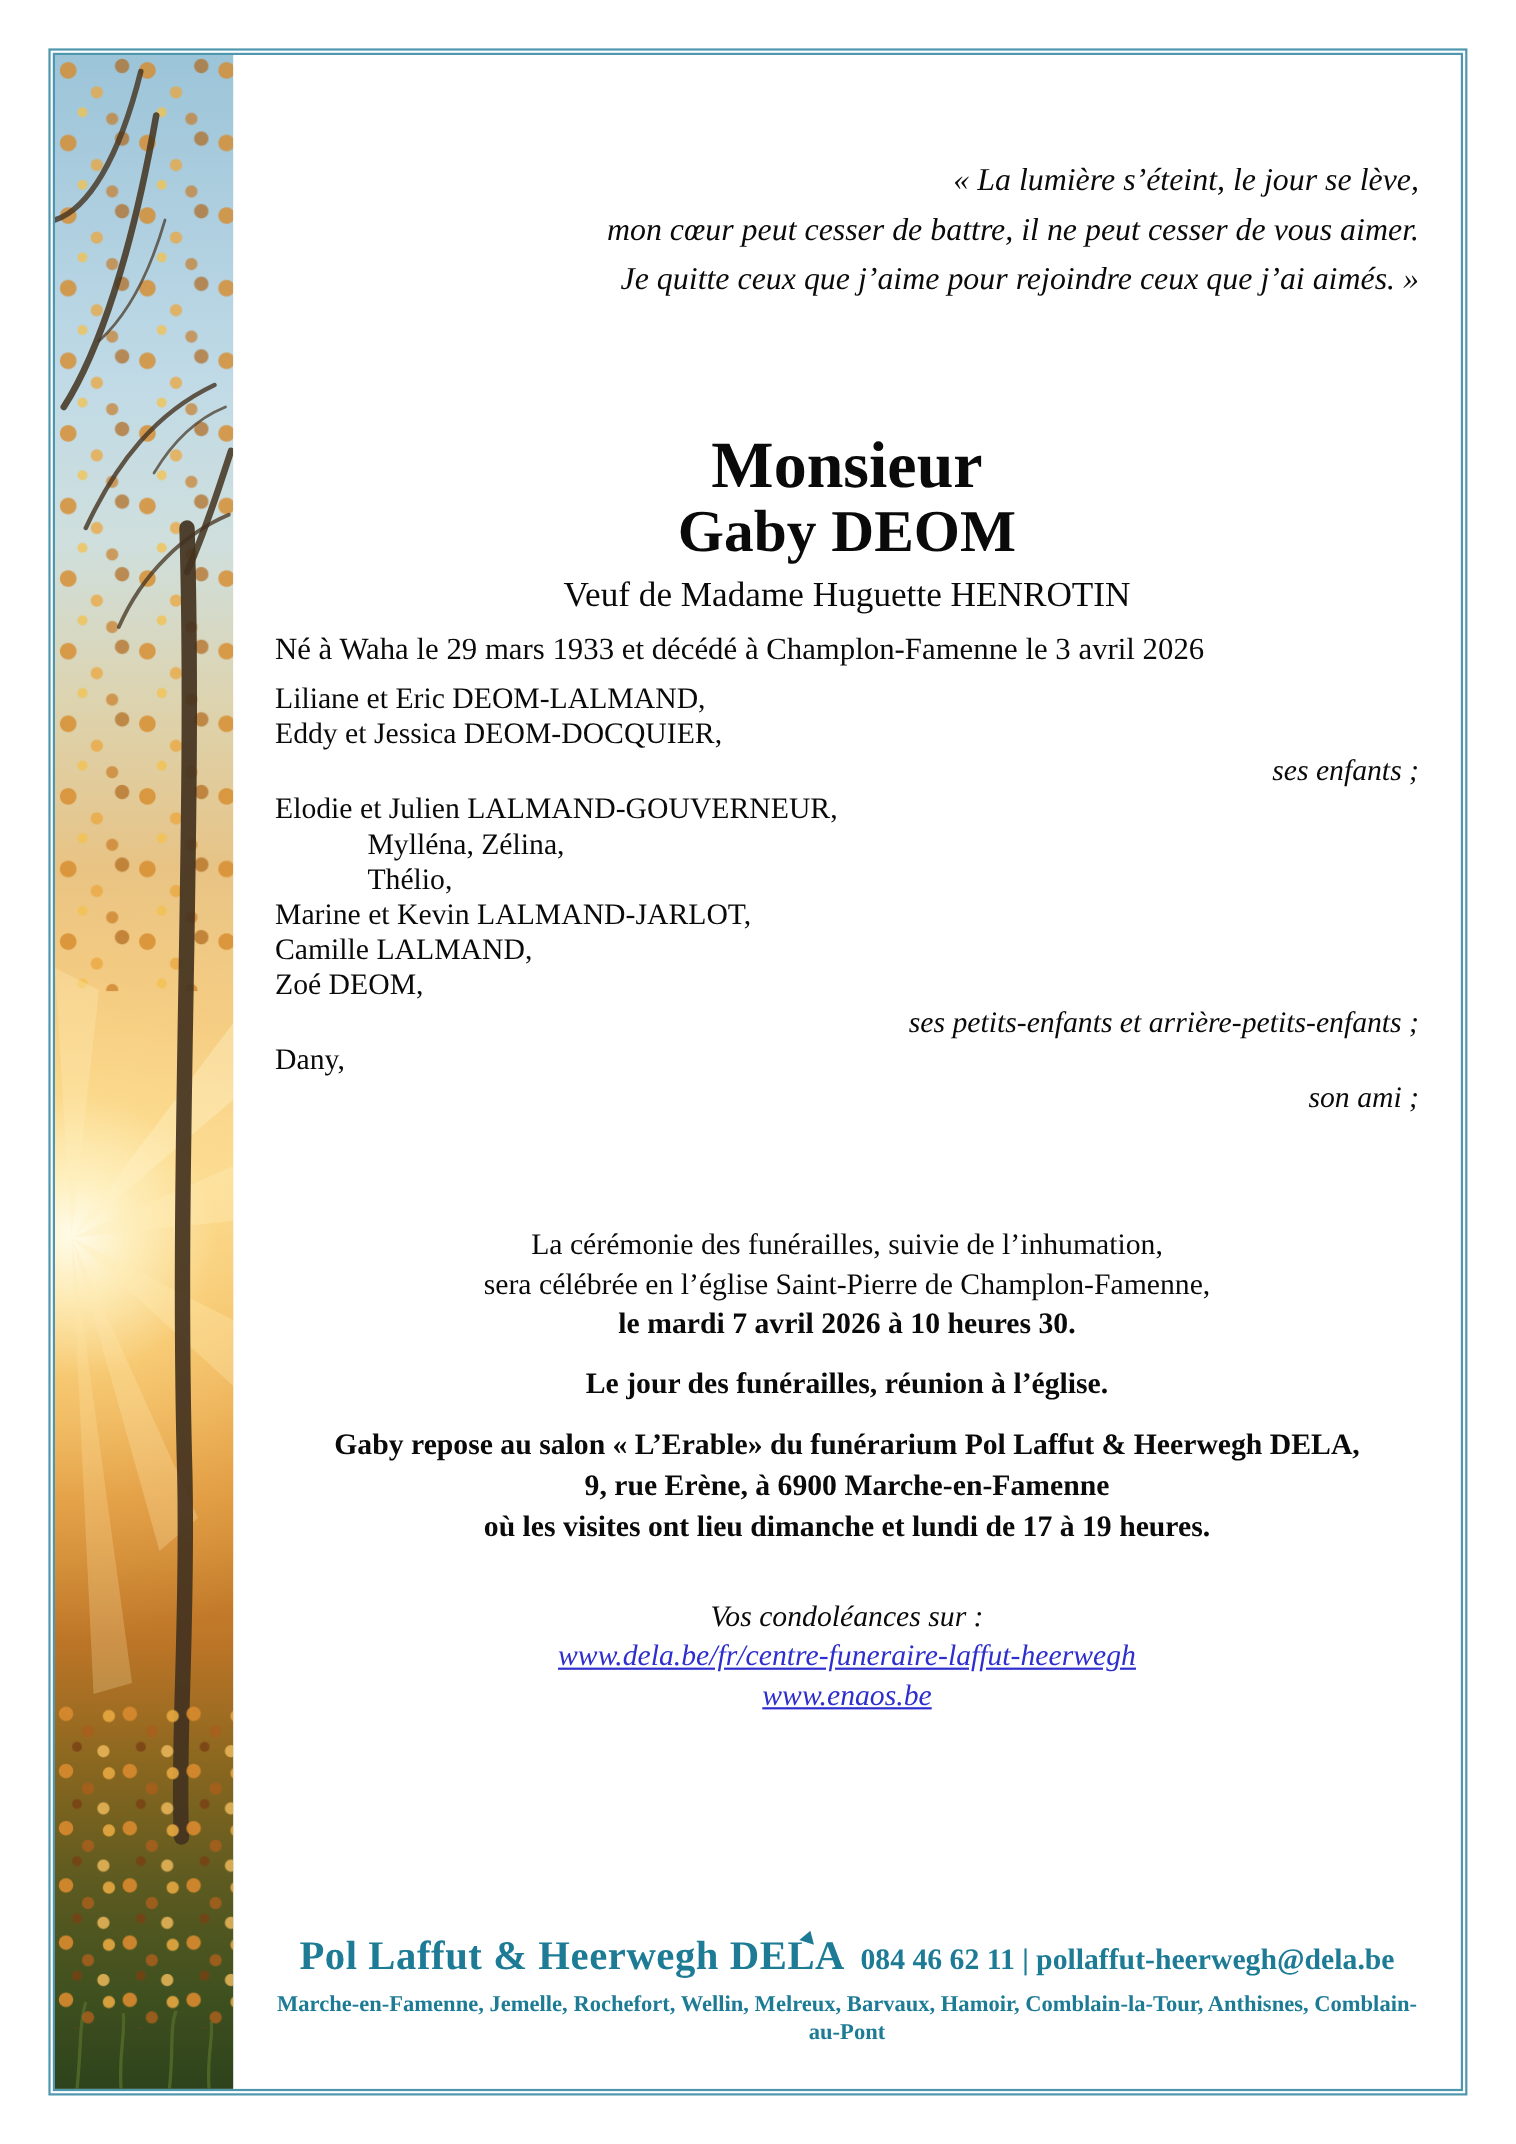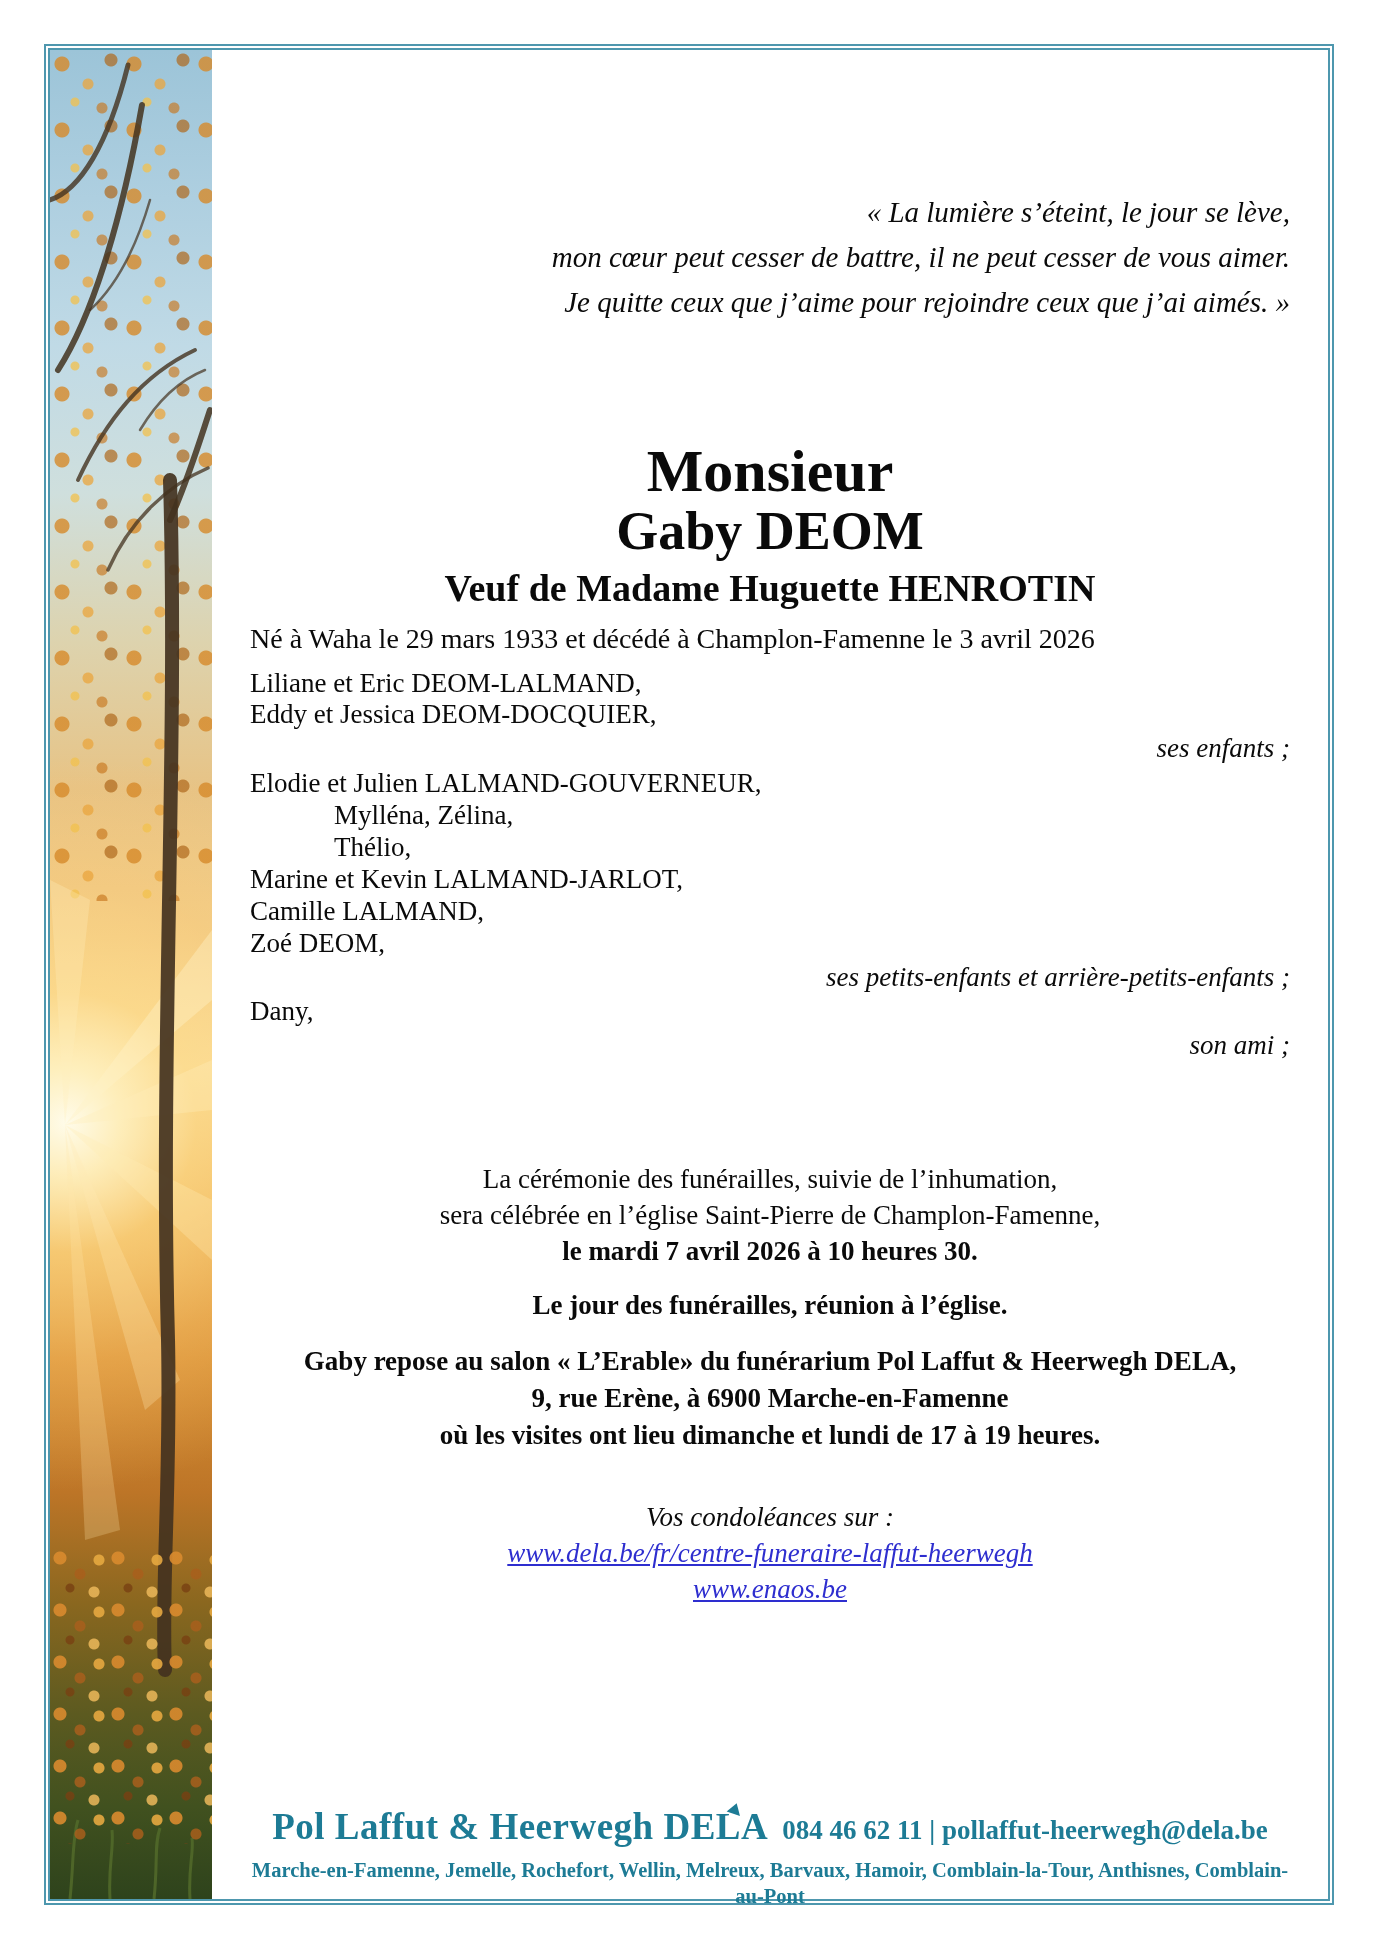--- a/index.html
+++ b/index.html
@@ -46,31 +46,31 @@
       radial-gradient(circle 5px at 30px 26px, rgba(168,95,28,.85) 0 5px, transparent 6px),
       radial-gradient(circle 5px at 49px 12px, rgba(230,168,64,.9) 0 5px, transparent 6px),
       radial-gradient(circle 4px at 20px 40px, rgba(120,64,18,.8) 0 4px, transparent 5px),
       radial-gradient(circle 5px at 44px 44px, rgba(236,184,90,.85) 0 5px, transparent 6px);
     background-size:58px 52px;
   }
   .photo svg{position:absolute;left:0;top:0;}
   
   .content{
     position:absolute;left:250px;right:88px;top:50px;
-    font-size:27px;line-height:31px;margin-top:48px;
+    font-size:27px;line-height:31px;
   }
   .quote{
     margin-top:92px;
     text-align:right;font-style:italic;
     font-size:29px;line-height:45px;
   }
   .title-block{margin-top:118px;text-align:center;}
   .title-civ{font-size:60px;line-height:56px;font-weight:bold;}
   .title-name{font-size:54px;line-height:64px;font-weight:bold;}
-  .title-rel{font-size:38px;line-height:50px;font-weight:bold;}
+  .title-rel{font-size:32px;line-height:50px;}
   .life-dates{margin-top:10px;text-align:left;font-size:28px;line-height:32px;}
   .intro{margin-top:36px;}
   .fam-line{line-height:31px;}
   .gc .fam-line{line-height:32px;}
   .fam-label{
     text-align:right;font-style:italic;line-height:31px;margin:3px 0;
   }
   .indent{padding-left:84px;}
   .children{margin-top:13px;}
   .ceremony{margin-top:100px;text-align:center;line-height:36px;}

